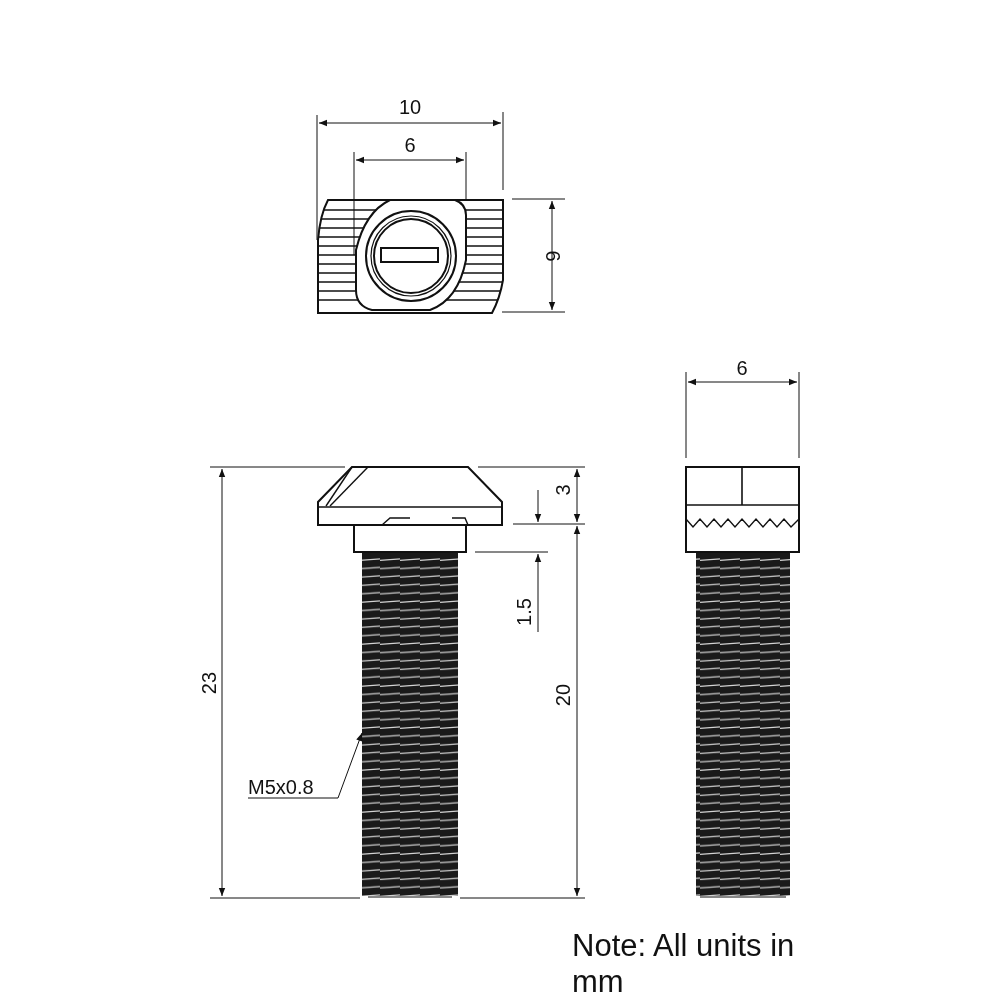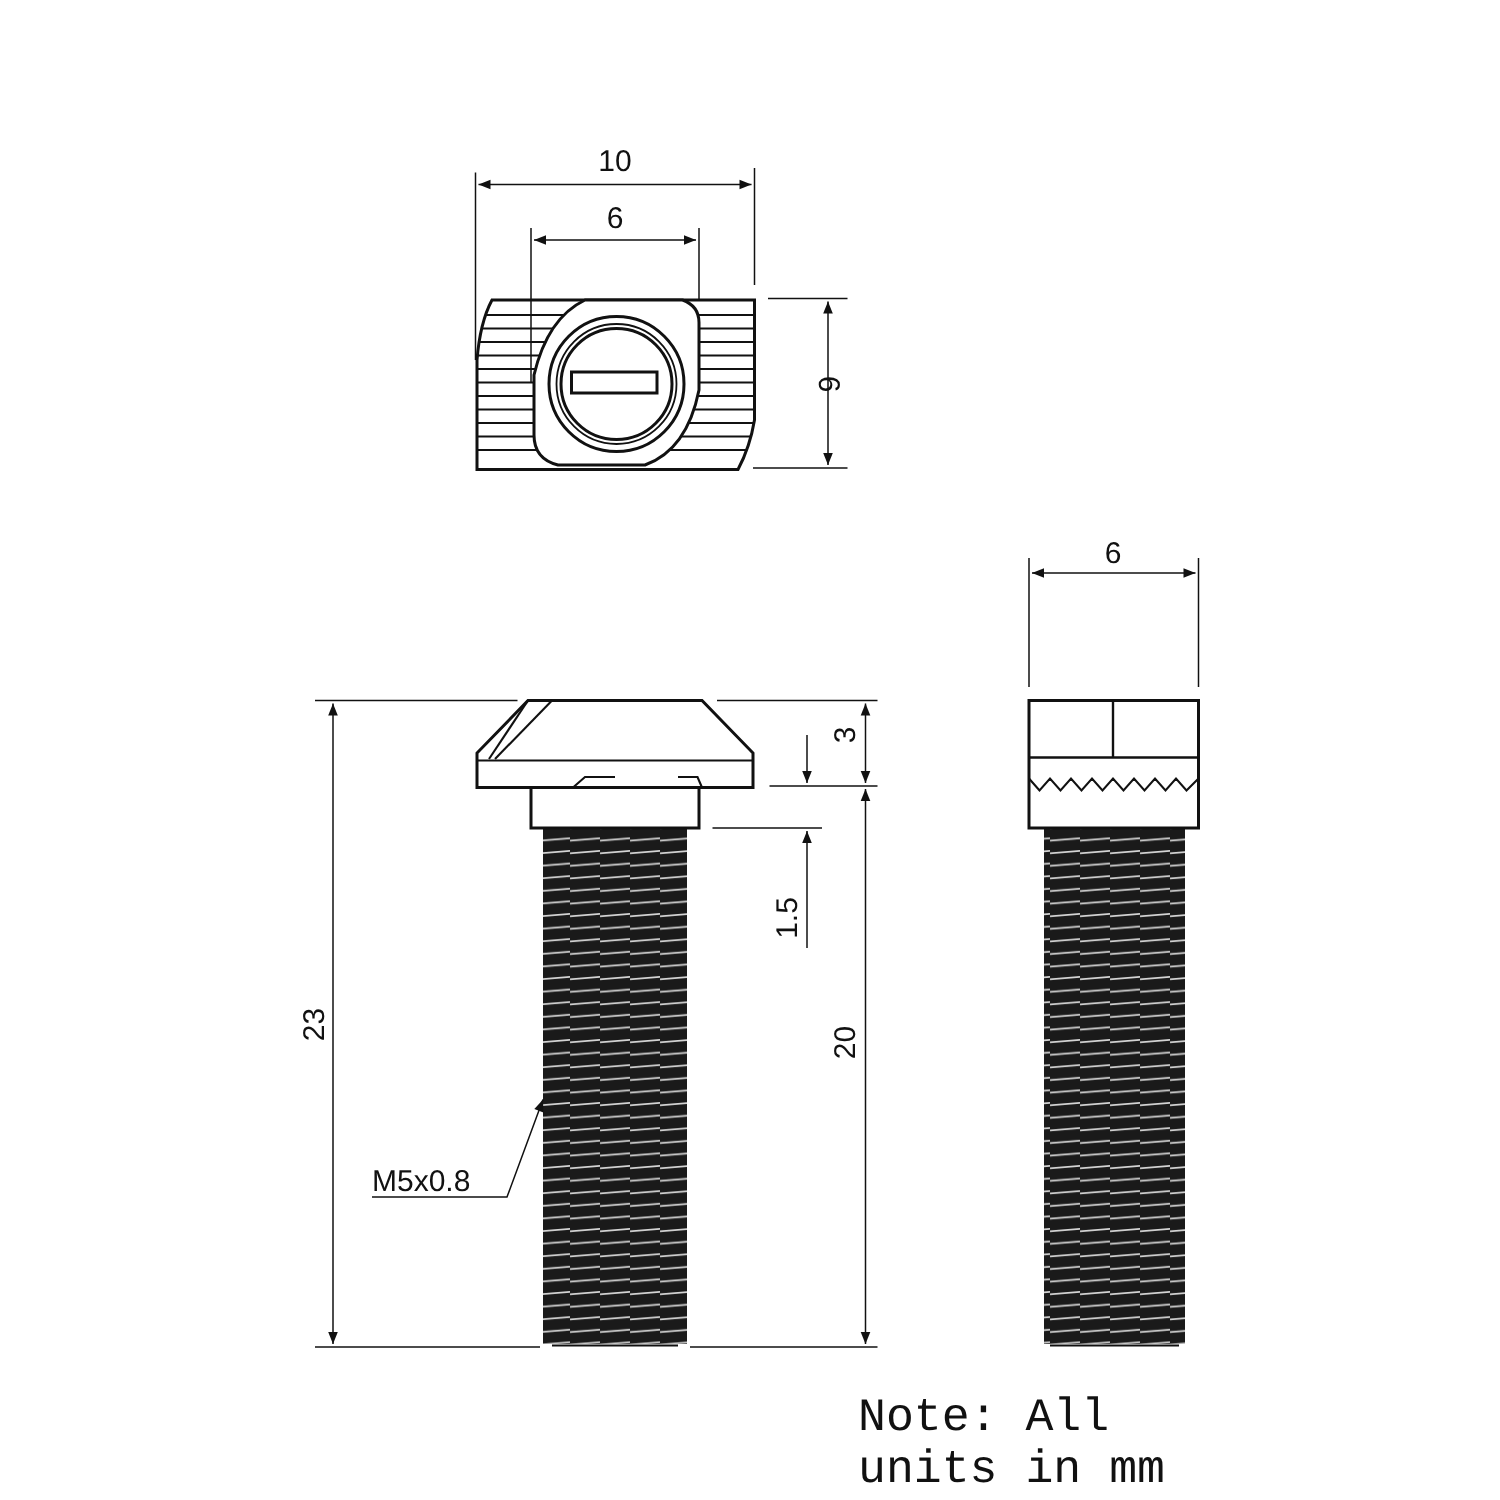--- a/index.html
+++ b/index.html
@@ -1,19 +1,19 @@
 <!DOCTYPE html>
 <html><head>
 <meta charset="utf-8">
 <style>
   html,body{margin:0;padding:0;background:#fff;}
   #wrap{position:relative;width:804px;height:1000px;background:#fff;overflow:hidden;}
   svg{position:absolute;left:0;top:0;}
   .dim{font-family:"Liberation Sans",sans-serif;font-size:20px;fill:#111;}
-  .note{position:absolute;left:572px;top:928px;font-family:Liberation Mono, monospace;font-size:31px;color:#111;}
+  .note{position:absolute;left:572px;top:928px;font-family:Liberation Sans, sans-serif;font-size:31px;color:#111;}
 </style>
 </head>
 <body>
 
 <div id="wrap">
 <svg width="1000" height="1000" viewBox="0 0 1000 1000">
   <defs>
     <marker id="ar" viewBox="0 0 10 10" refX="10" refY="5" markerWidth="12" markerHeight="8" orient="auto-start-reverse" markerUnits="userSpaceOnUse">
       <path d="M0,1 L10,5 L0,9 z" fill="#111"></path>
     </marker>

